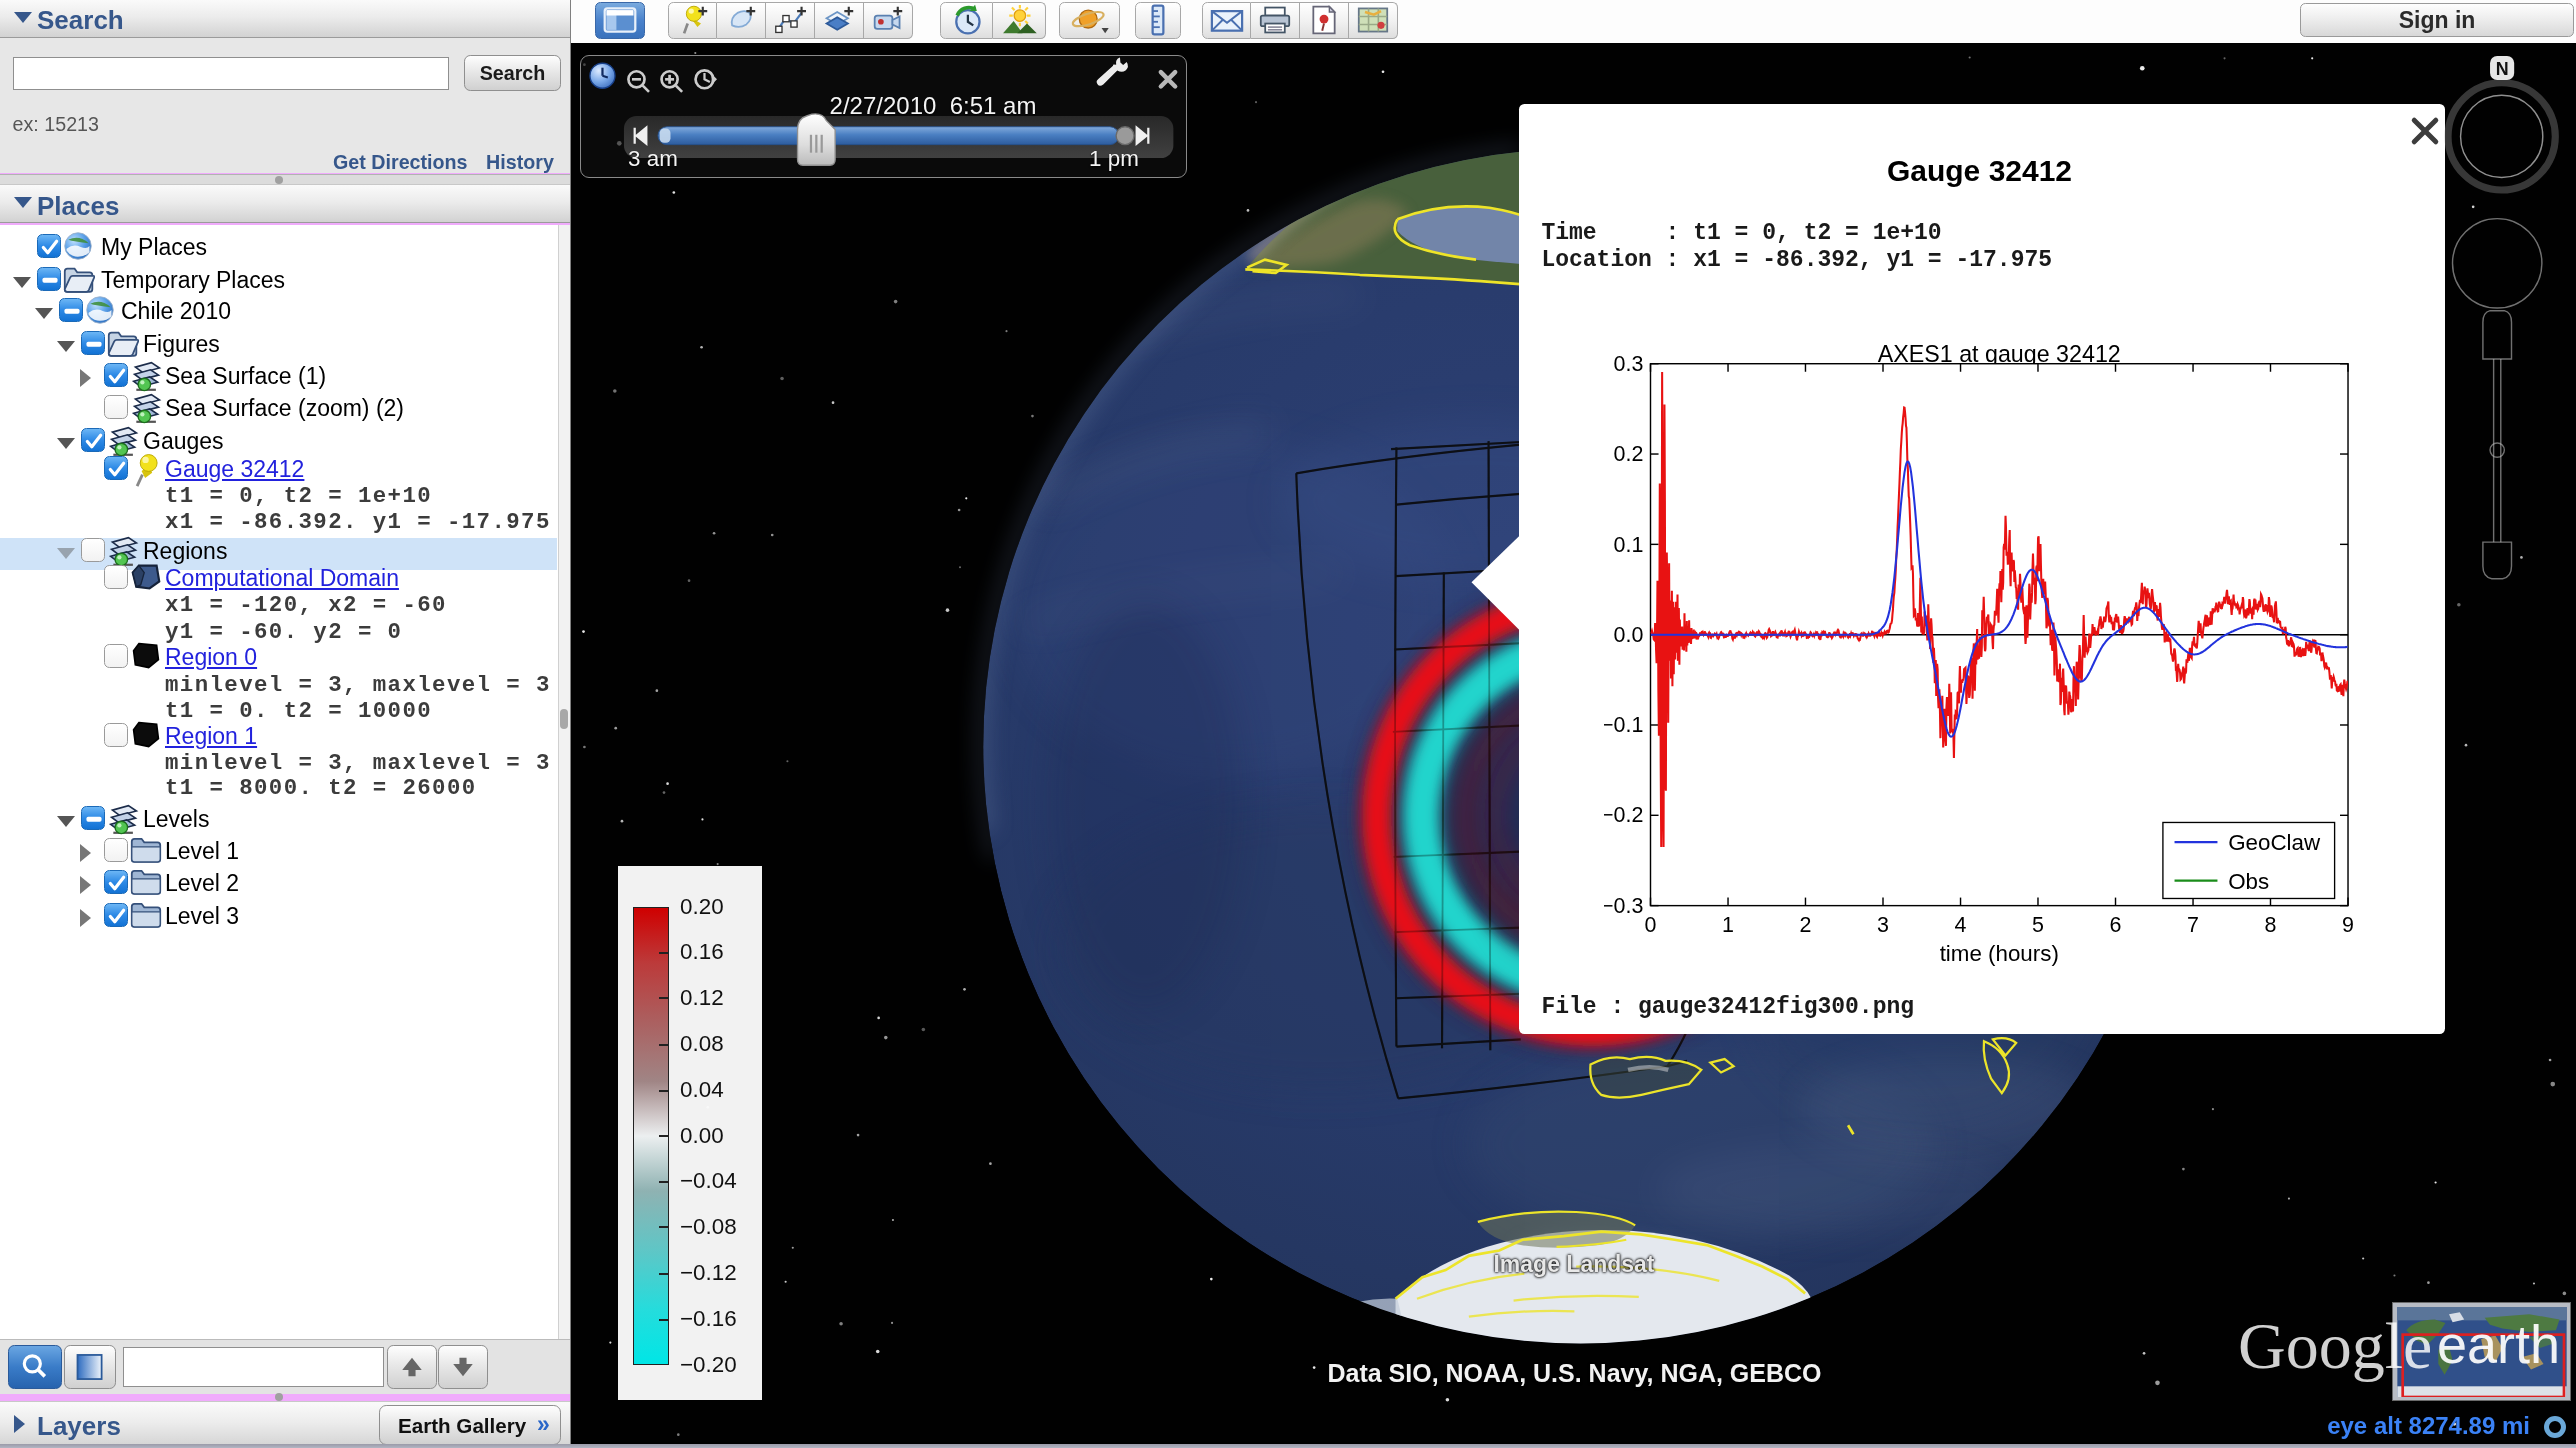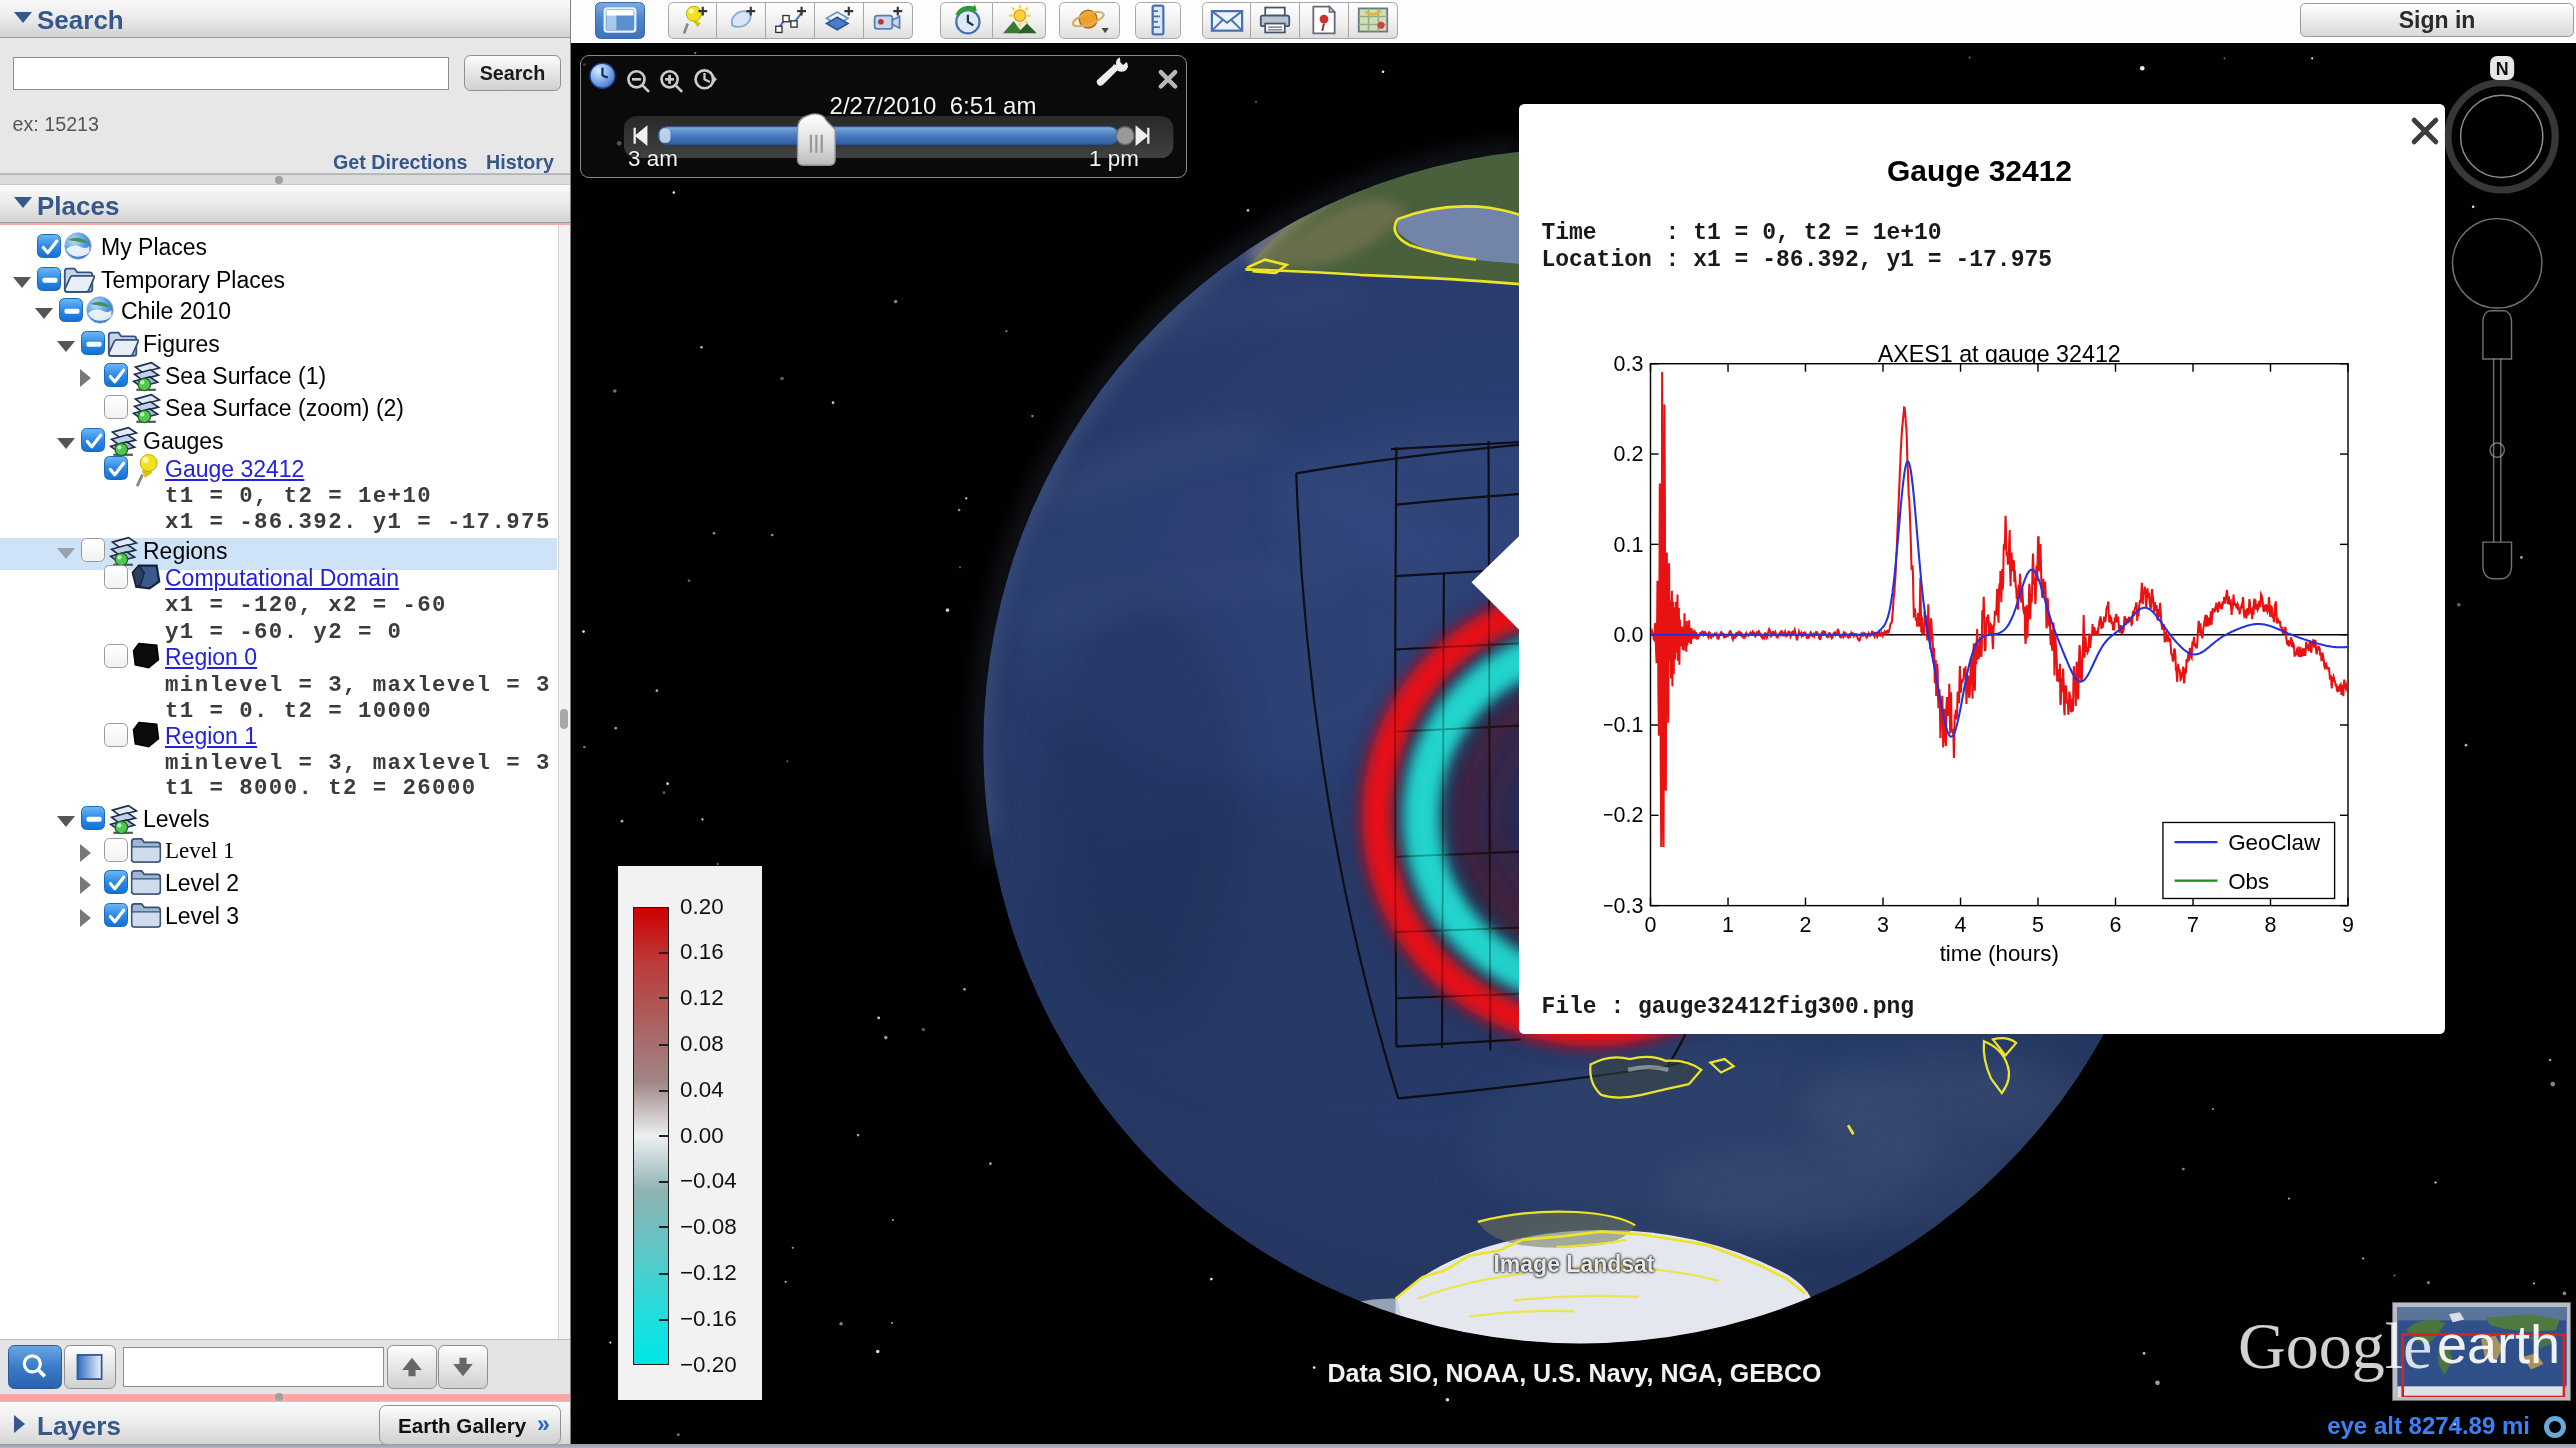--- a/index.html
+++ b/index.html
@@ -1,17 +1,17 @@
 <!DOCTYPE html>
 <html style="font-size:14.3px"><head><meta charset="utf-8"><style>
 html,body{margin:0;padding:0;width:2576px;height:1448px;overflow:hidden;background:#000;
  font-family:"Liberation Sans",sans-serif;}
 *{box-sizing:border-box;-webkit-font-smoothing:antialiased;}
 .abs{position:absolute;}
-#sidebar{position:absolute;left:0;top:0;width:571px;height:1448px;background:#fca5a5;border-right:0.9px solid #808080;}
+#sidebar{position:absolute;left:0;top:0;width:571px;height:1448px;background:#f0abfc;border-right:0.9px solid #808080;}
 .phead{position:absolute;left:0;width:570px;background:linear-gradient(#fafafa,#ececec 45%,#d2d2d2);border-top:0.9px solid #c8c8c8;border-bottom:0.9px solid #9b9b9b;}
 .phead .tri{position:absolute;left:14.3px;top:11.6px;width:0;height:0;}
 .tridown{border-left:9px solid transparent;border-right:9px solid transparent;border-top:11.6px solid #36578b;}
 .triright{border-top:9px solid transparent;border-bottom:9px solid transparent;border-left:11.6px solid #36578b;}
 .phead .lbl{position:absolute;left:37px;top:4.5px;font-size:26px;font-weight:bold;color:#36578b;}
 .btn{background:linear-gradient(#fefefe,#e8e8e8 45%,#d0d0d0);border:0.9px solid #8f8f8f;border-radius:6.3px;}
 .gdot{position:absolute;width:8px;height:8px;border-radius:4.5px;background:#a0a0a0;}
 .trow{position:absolute;white-space:nowrap;font-size:23px;color:#000;}
 .trow .etri{position:absolute;top:6.3px;width:0;height:0;}
 .etri.open{border-left:9px solid transparent;border-right:9px solid transparent;border-top:11.6px solid #555;margin-top:4.5px;}
@@ -244,21 +244,21 @@
 <div class="ticon" style="left:107px;"><svg width="34" height="32" viewBox="0 0 38 36">
           <path d="M6 8 L24 3 L33 9 L14 14 Z" fill="#e2e9f4" stroke="#1c2c4a" stroke-width="1.8"></path>
           <path d="M5 16 L23 11 L32 17 L13 22 Z" fill="#c3d2e8" stroke="#1c2c4a" stroke-width="1.8"></path>
           <path d="M4 24 L22 19 L31 25 L12 30 Z" fill="#a2bad8" stroke="#1c2c4a" stroke-width="1.8"></path>
           <line x1="7" y1="33.5" x2="29" y2="33.5" stroke="#555" stroke-width="2.5"></line>
           <circle cx="16" cy="27.5" r="7" fill="#52c552" stroke="#1d6e1d" stroke-width="1.5"></circle>
           <circle cx="13.8" cy="25.2" r="2.4" fill="#bdf2bd"></circle>
         </svg></div>
 <div class="tlabel" style="left:143px;">Levels</div>
 </div>
-<div class="trow" style="left:0;top:837px;width:557px;height:32px;font-family:Liberation Serif, serif;">
+<div class="trow" style="left:0;top:837px;width:557px;height:32px;">
 <div class="etri closed" style="left:80px;"></div>
 <div class="cb off" style="left:104px;"></div>
 <div class="ticon" style="left:130px;"><svg width="32" height="29" viewBox="0 0 36 32">
           <path d="M2 27 L2 7 Q2 4 5 4 L13 4 L16 8 L31 8 Q34 8 34 11 L34 27 Q34 30 31 30 L5 30 Q2 30 2 27 Z" fill="#9fb6d4" stroke="#35507a" stroke-width="2"></path>
           <path d="M2 13 L34 13 L34 27 Q34 30 31 30 L5 30 Q2 30 2 27 Z" fill="#cfdcec" stroke="#35507a" stroke-width="1.5"></path>
         </svg></div>
 <div class="tlabel" style="left:165px;">Level 1</div>
 </div>
 <div class="trow" style="left:0;top:869px;width:557px;height:32px;">
 <div class="etri closed" style="left:80px;"></div>

